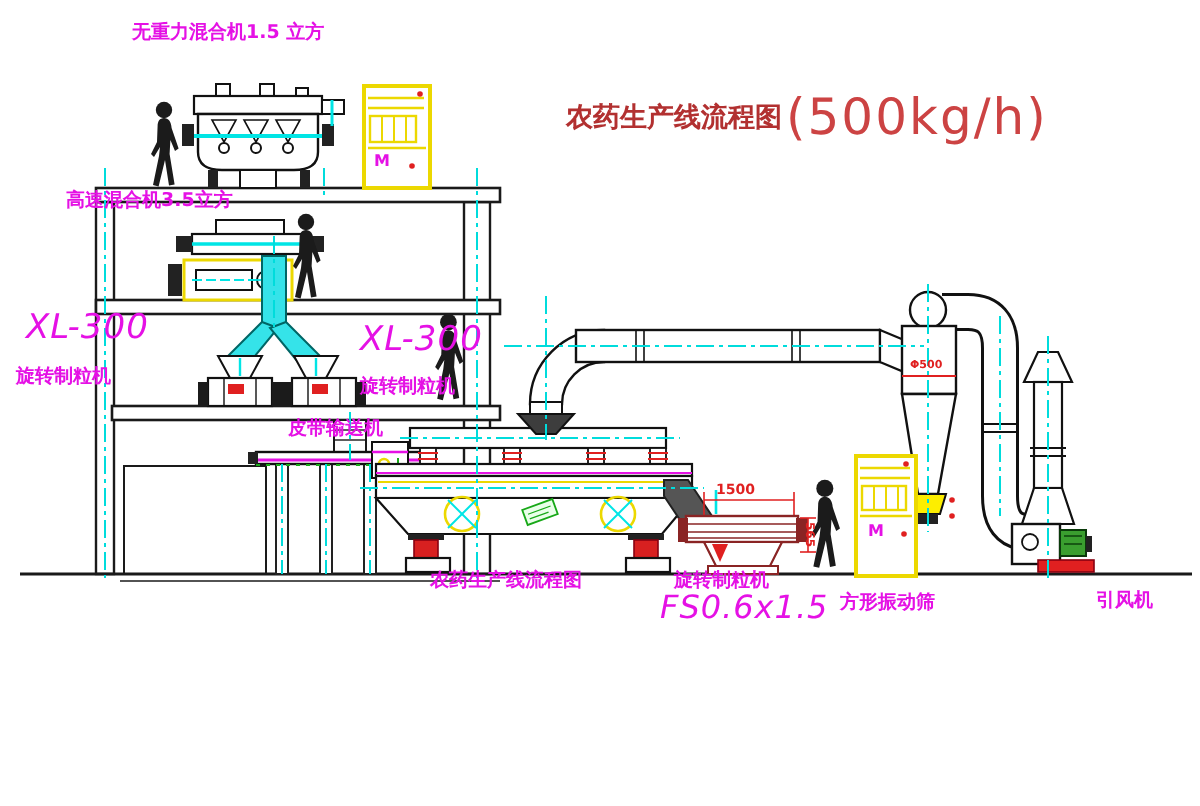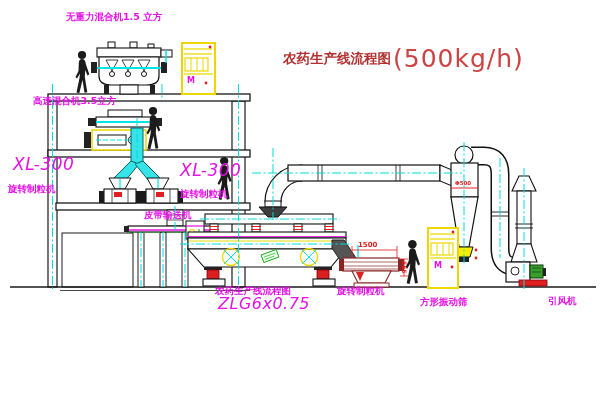--- a/index.html
+++ b/index.html
@@ -288,22 +288,22 @@
 </div>
 
 <div class="lbl small" style="left:66px;top:12px">无重力混合机1.5 立方</div>
 <div class="lbl small" style="left:33px;top:96px">高速混合机3.5立方</div>
 <div class="lbl model xl" style="left:13px;top:156px">XL-300</div>
 <div class="lbl small" style="left:8px;top:184px">旋转制粒机</div>
 <div class="lbl model xl" style="left:180px;top:162px">XL-300</div>
 <div class="lbl small" style="left:180px;top:189px">旋转制粒机</div>
 <div class="lbl small" style="left:144px;top:210px">皮带输送机</div>
 <div class="lbl small" style="left:215px;top:286px">农药生产线流程图</div>
-<div class="lbl model" style="left:218px;top:296px">ZLG6x0.75</div>
 <div class="lbl small" style="left:337px;top:286px">旋转制粒机</div>
+<div class="lbl model" style="left:330px;top:296px">FS0.6x1.5</div>
 <div class="lbl small" style="left:420px;top:297px">方形振动筛</div>
 <div class="lbl small" style="left:548px;top:296px">引风机</div>
 
 <div class="lbl dim" style="left:358px;top:242px">1500</div>
 <div class="lbl dim2" style="left:407px;top:261px">565</div>
 <div class="lbl note" style="left:455px;top:181px">Φ500</div>
 
 <div class="lbl cab" style="left:187px;top:77px">M</div>
 <div class="lbl cab" style="left:434px;top:262px">M</div>
 

